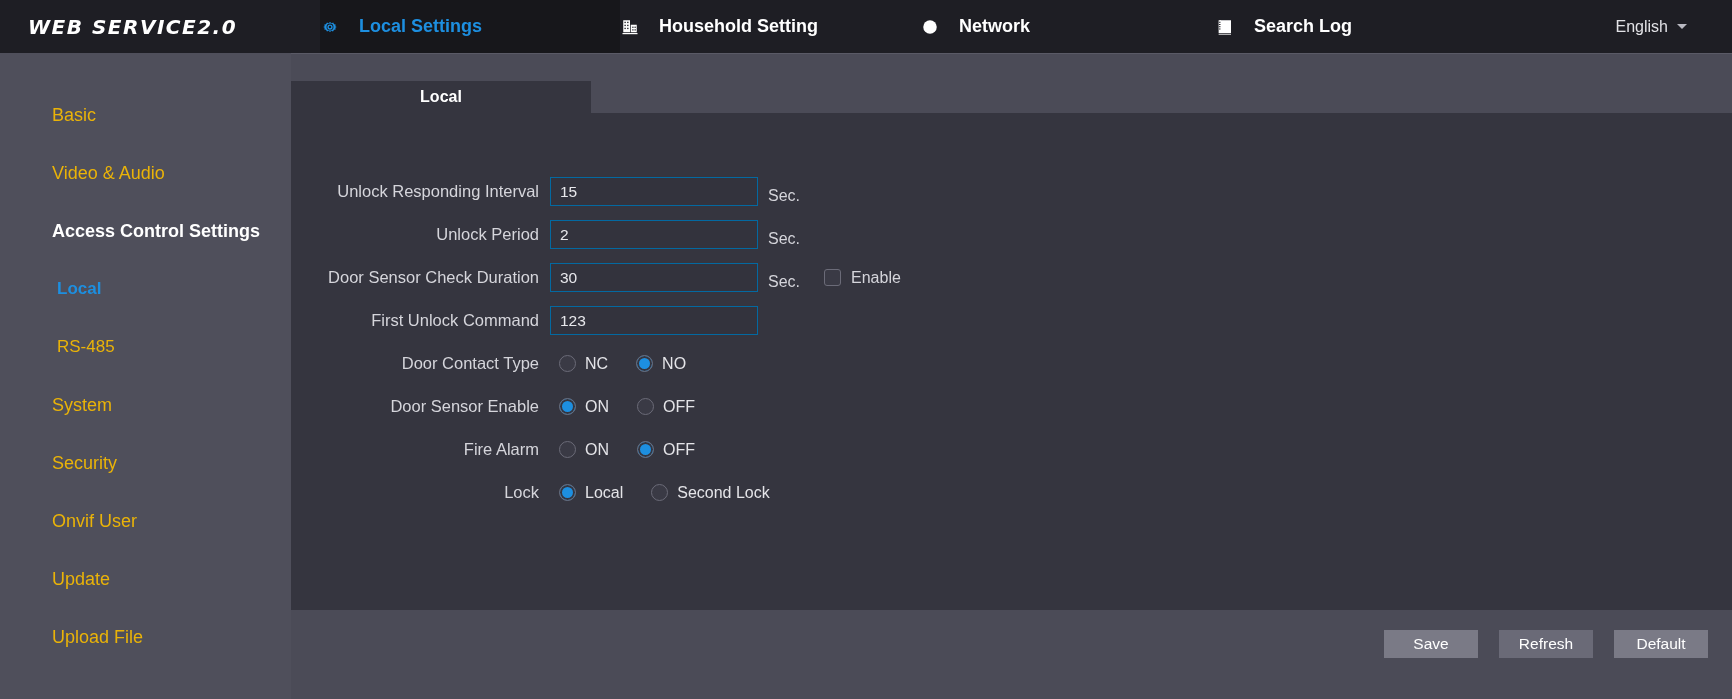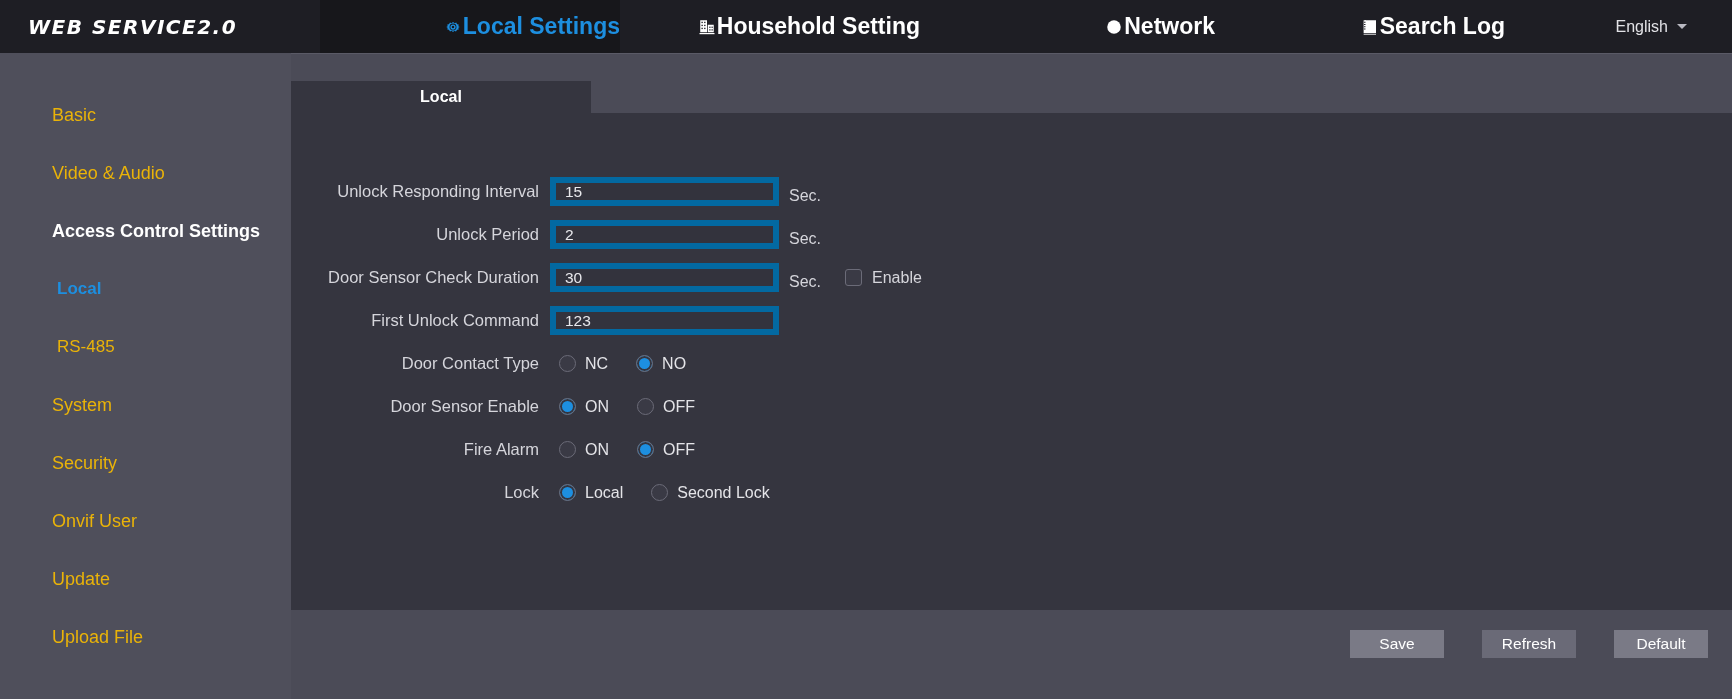--- a/index.html
+++ b/index.html
@@ -49,23 +49,23 @@
     color: #ffffff;
   }
   .nav {
     flex: 1;
     display: flex;
     align-items: stretch;
   }
   .nav-item {
     display: flex;
     align-items: center;
-    justify-content: flex-end;
-    gap: 0;
-    font-size: 23px;
+    justify-content: flex-start;
+    gap: 19px;
+    font-size: 18px;
     font-weight: bold;
     color: #ffffff;
     cursor: pointer;
     box-sizing: border-box;
   }
   .nav-item.w1 { width: 300px; }
   .nav-item.w2 { width: 300px; }
   .nav-item.w3 { width: 295px; }
   .nav-item.w4 { width: 290px; }
   .nav-item.active {
@@ -171,24 +171,24 @@
   }
   .label {
     width: 259px;
     text-align: right;
     font-size: 16.5px;
     color: #d5d5db;
     padding-right: 11px;
     box-sizing: border-box;
   }
   .input {
-    width: 229px;
+    width: 208px;
     height: 29px;
     background: #33333d;
-    border: 6px solid #0369a1;
+    border: 1px solid #0369a1;
     color: #e8e8ec;
     font-size: 15.5px;
     font-family: "Liberation Sans", sans-serif;
     padding: 0 9px;
     box-sizing: border-box;
     outline: none;
   }
   .unit {
     font-size: 16px;
     color: #d5d5db;
@@ -245,24 +245,24 @@
   }
   .radio-label {
     font-size: 16px;
     color: #e4e4e8;
   }
 
   
   .buttons {
     position: absolute;
     top: 577px;
-    right: 0;
-    display: flex;
-    gap: 38px;
-    padding-right: 24px;
+    right: 8px;
+    display: flex;
+    gap: 21px;
+    padding-right: 16px;
   }
   .btn {
     width: 94px;
     height: 28px;
     background: #6a6a77;
     border: none;
     color: #ffffff;
     font-size: 15.5px;
     font-family: "Liberation Sans", sans-serif;
     cursor: pointer;

